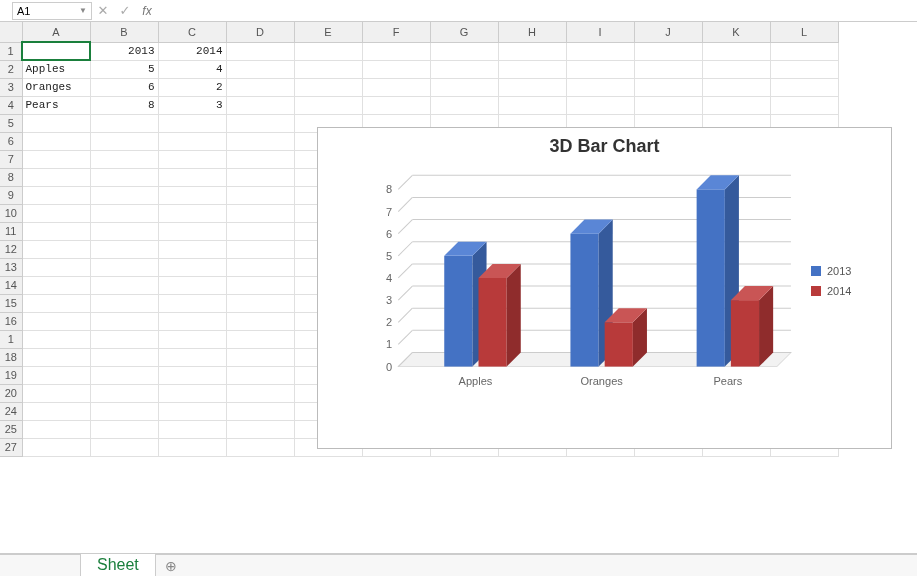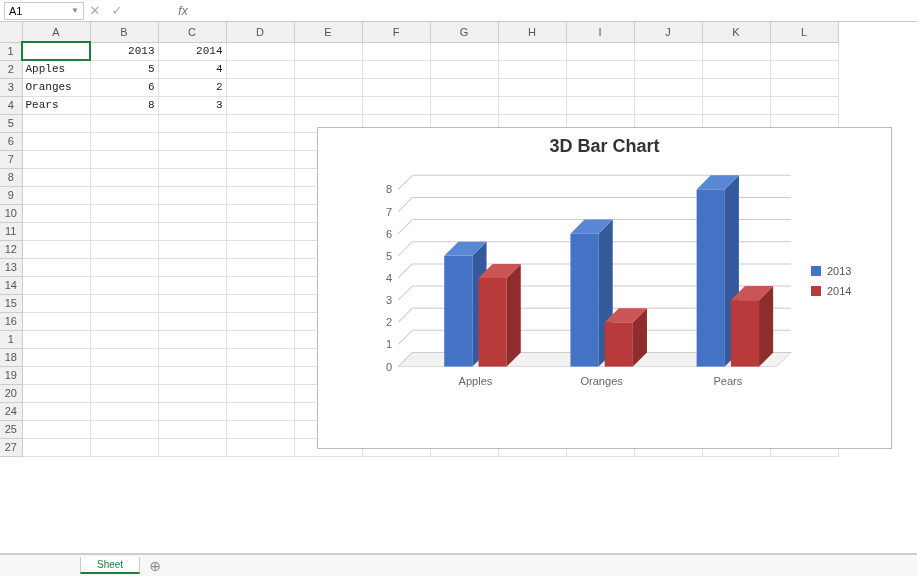--- a/index.html
+++ b/index.html
@@ -11,42 +11,42 @@
       height: 576px;
       overflow: hidden;
       position: relative;
     }
     .formula-bar {
       height: 22px;
       border-bottom: 1px solid #ccc;
       background: #fff;
       display: flex;
       align-items: center;
-      padding: 0 4px;
+      padding: 0 12px;
     }
     .name-box {
       width: 80px;
       height: 18px;
       border: 1px solid #ccc;
       padding: 0 4px;
       font-size: 11px;
       display: flex;
       align-items: center;
       justify-content: space-between;
       background: #fff;
     }
     .name-box-dd { color: #888; font-size: 8px; }
     .fb-btn {
       width: 22px;
       text-align: center;
       color: #aaa;
       font-size: 13px;
       cursor: default;
     }
-    .fx { font-style: italic; color: #777; font-size: 12px; margin-left: 44px; }
+    .fx { font-style: italic; color: #777; font-size: 12px; }
     .fb-input {
       flex: 1;
       height: 18px;
       border: none;
       outline: none;
       font-size: 11px;
       padding: 0 4px;
     }
     .grid-wrap {
       position: relative;
@@ -158,21 +158,21 @@
       align-items: center;
       padding-left: 80px;
       gap: 0;
       border-top: 1px solid #ccc;
     }
     .tab {
       padding: 2px 16px;
       border: 1px solid #ccc;
       border-top: none;
       background: #fff;
-      font-size: 10px;
+      font-size: 16px;
       color: #1a7f3c;
       font-weight: 500;
       border-bottom: 2px solid #1a7f3c;
     }
     .add-tab {
       width: 30px;
       text-align: center;
       color: #888;
       font-size: 14px;
       cursor: pointer;

